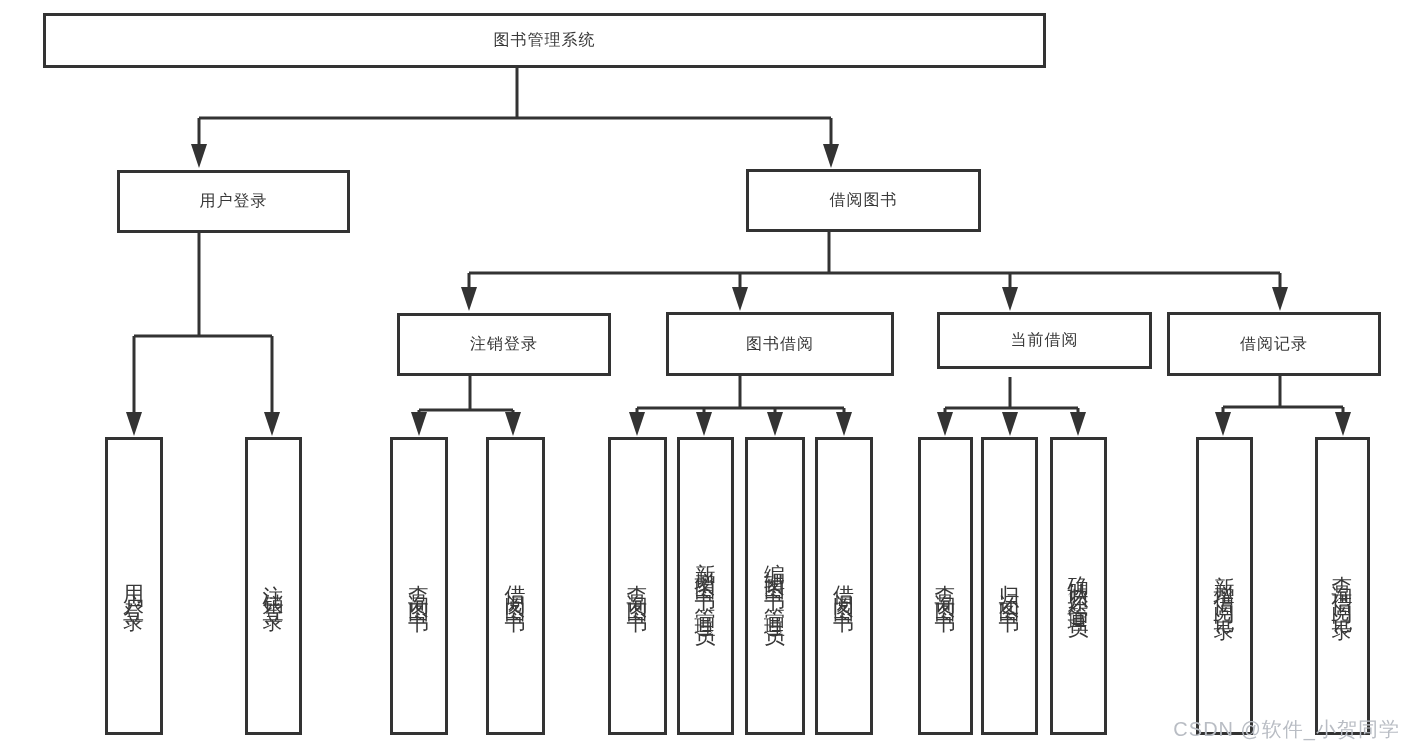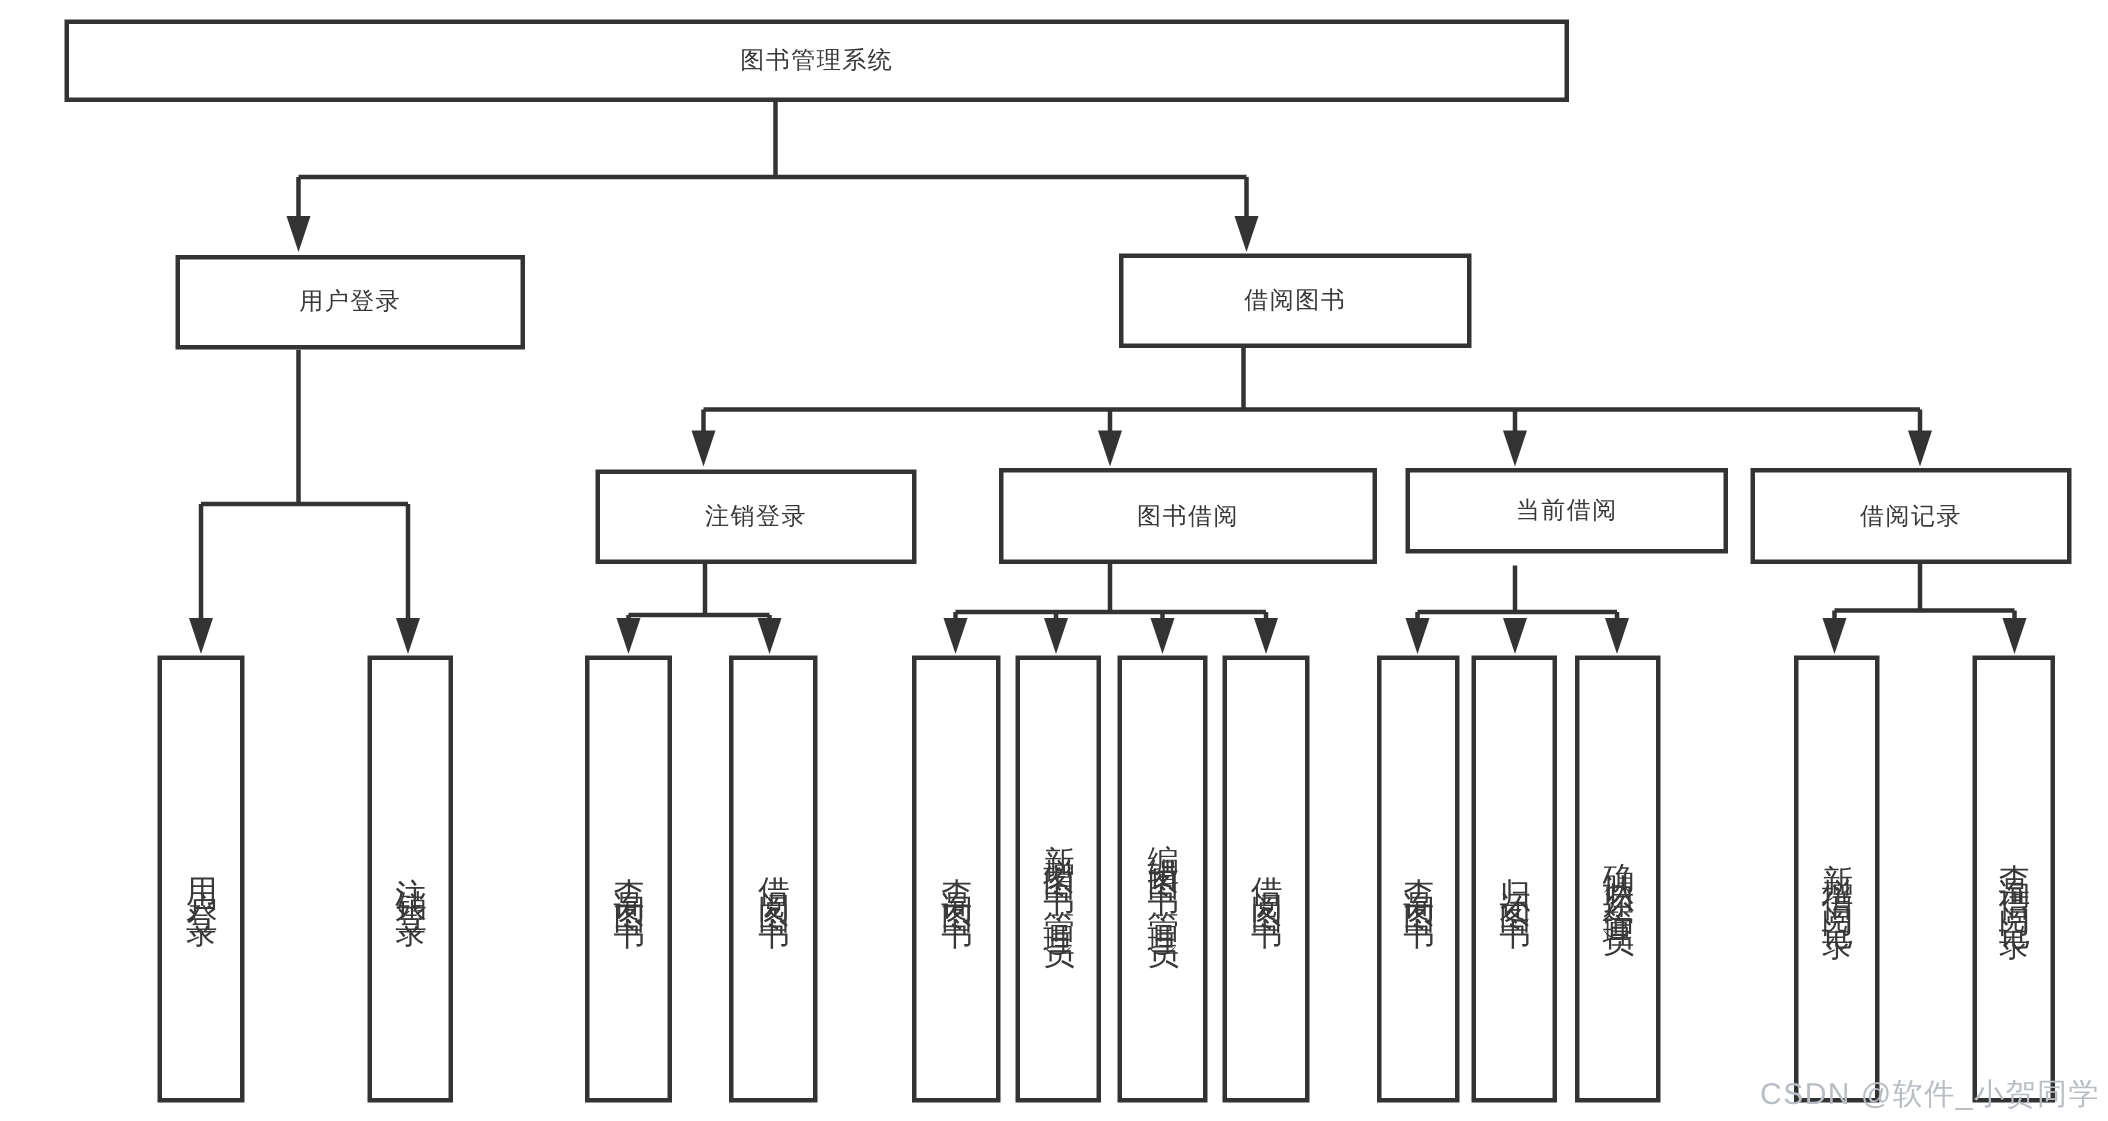--- a/index.html
+++ b/index.html
@@ -149,21 +149,21 @@
   <div class="node h" style="left:83px;top:170px;width:233px;height:63px">
     <span>用户登录</span>
   </div>
   <div class="node h" style="left:712px;top:169px;width:235px;height:63px">
     <span>借阅图书</span>
   </div>
 
   <div class="node h" style="left:363px;top:313px;width:214px;height:63px">
     <span>注销登录</span>
   </div>
-  <div class="node h" style="left:632px;top:312px;width:252px;height:64px">
+  <div class="node h" style="left:632px;top:312px;width:228px;height:64px">
     <span>图书借阅</span>
   </div>
   <div class="node h" style="left:903px;top:312px;width:215px;height:57px">
     <span>当前借阅</span>
   </div>
   <div class="node h" style="left:1133px;top:312px;width:214px;height:64px">
     <span>借阅记录</span>
   </div>
 
   <div class="node v" style="left:105px;top:437px;width:58px;height:298px">

